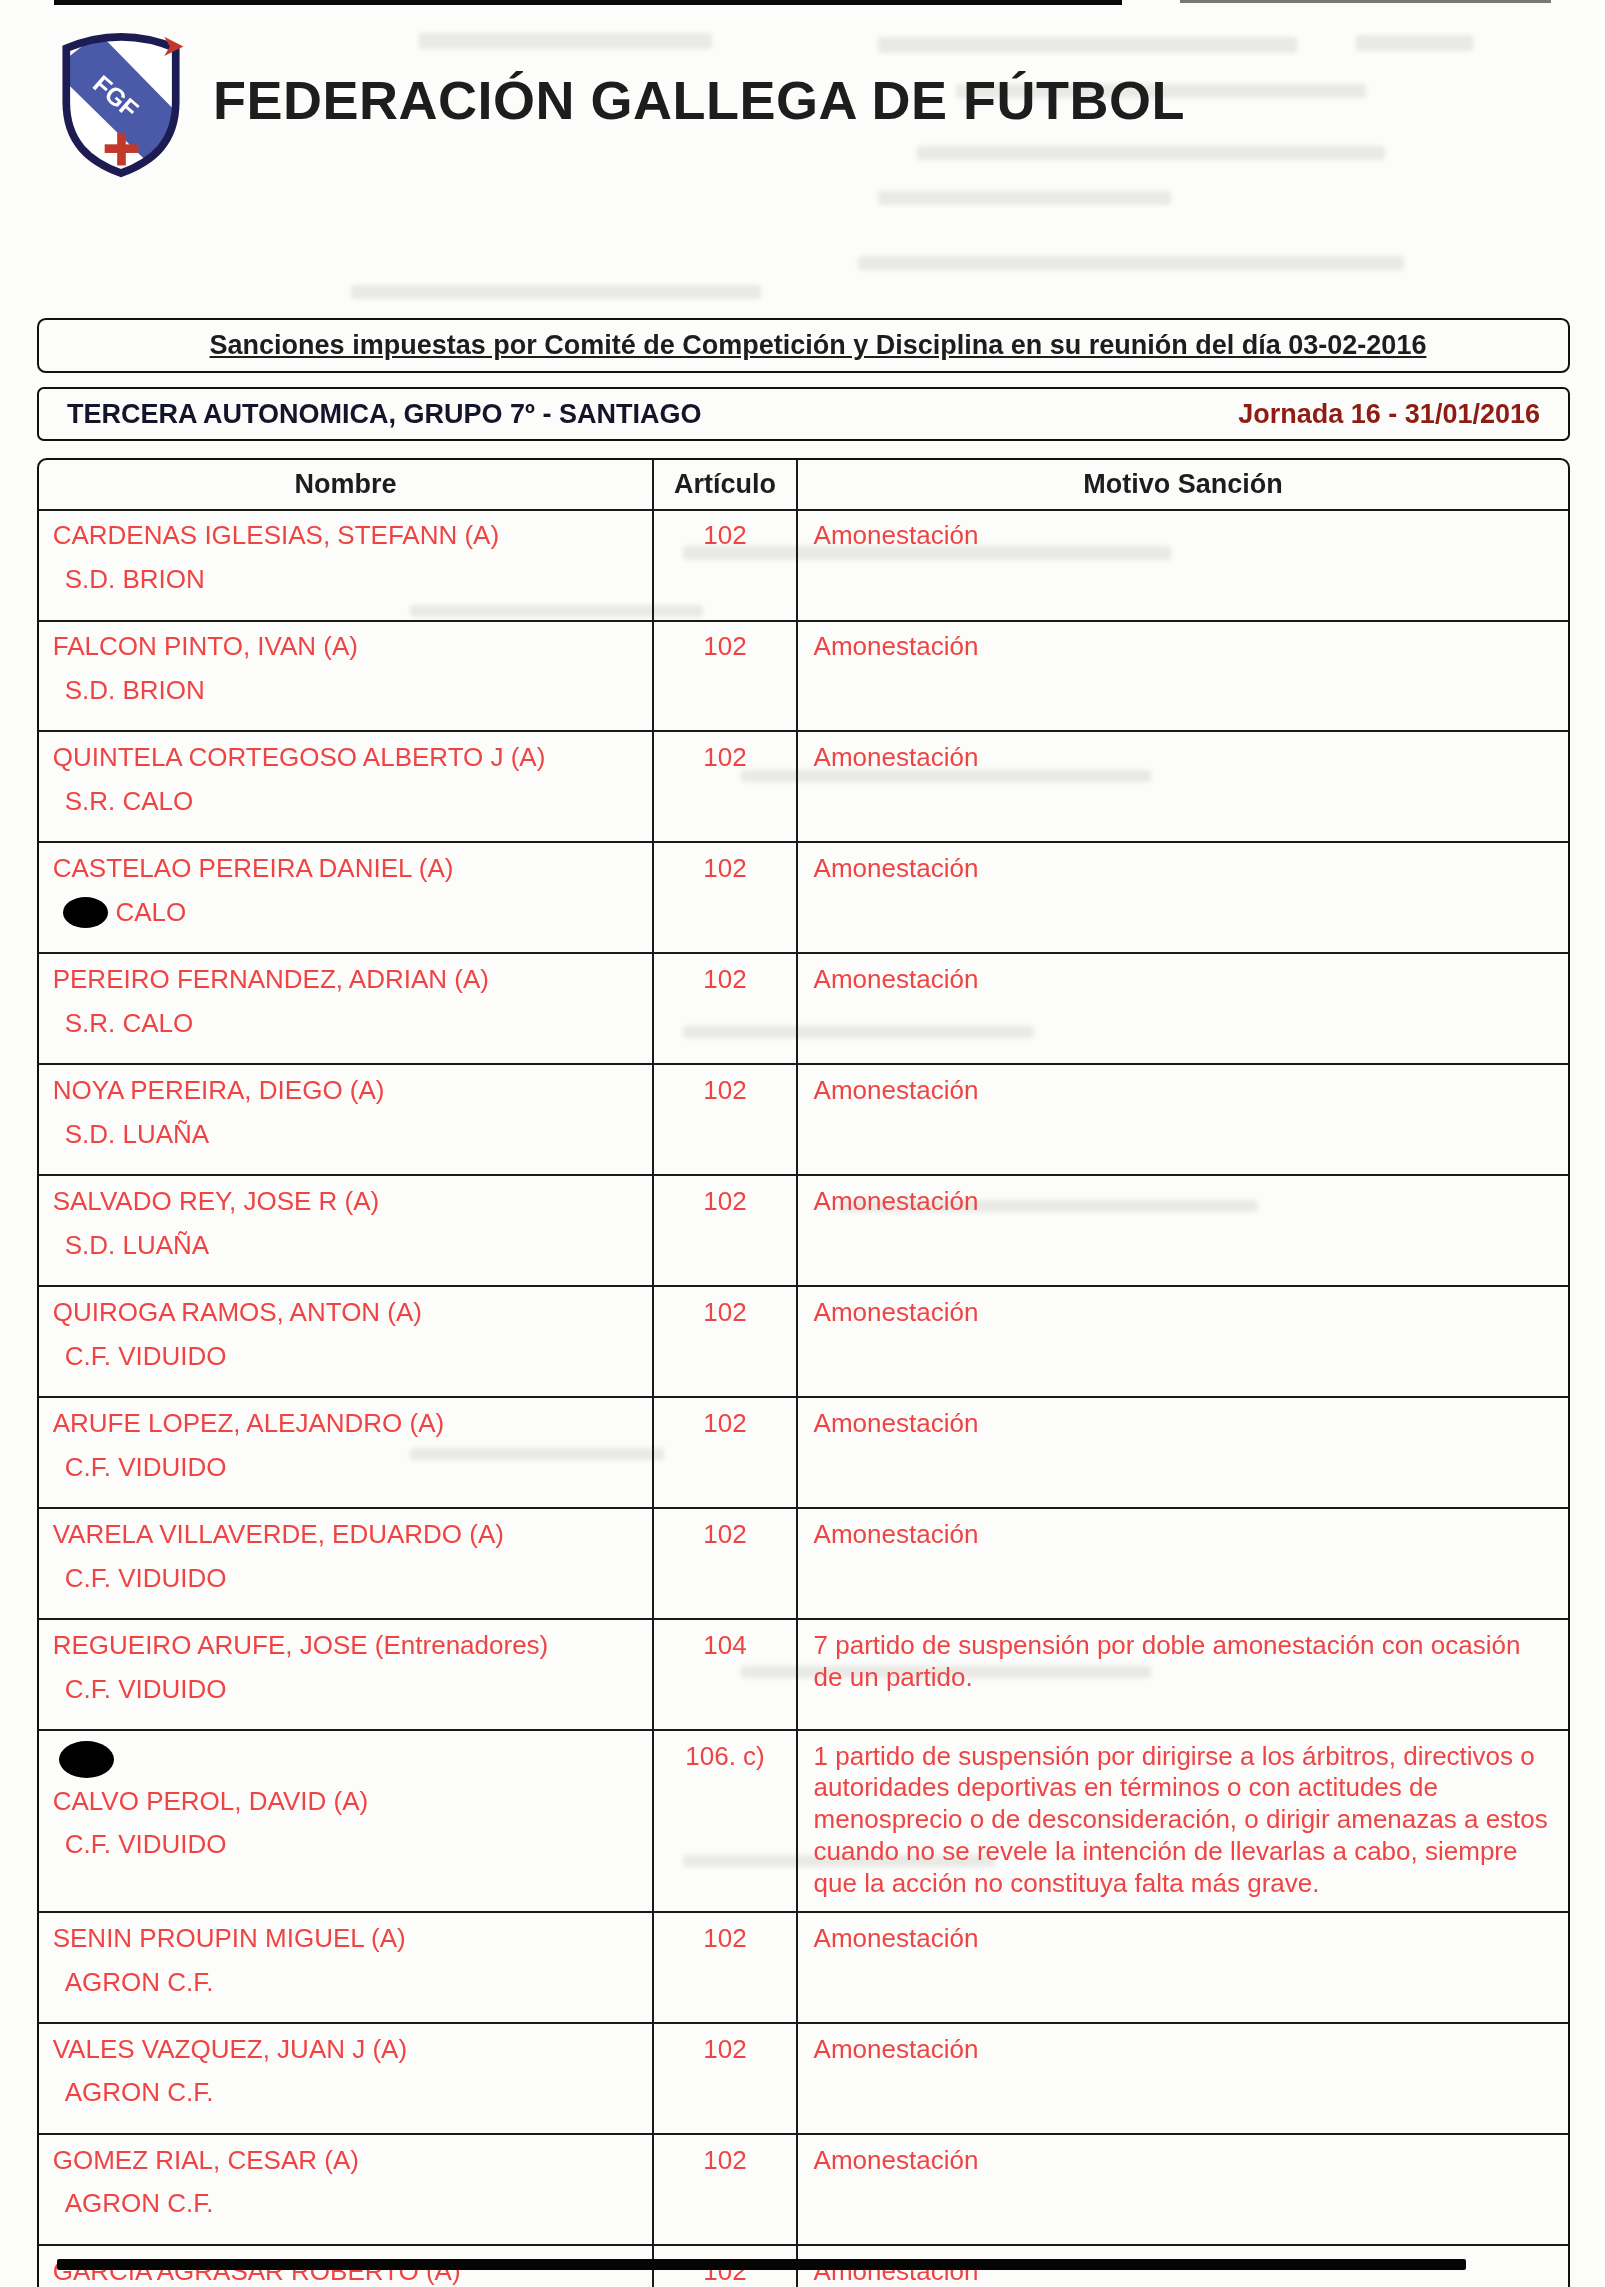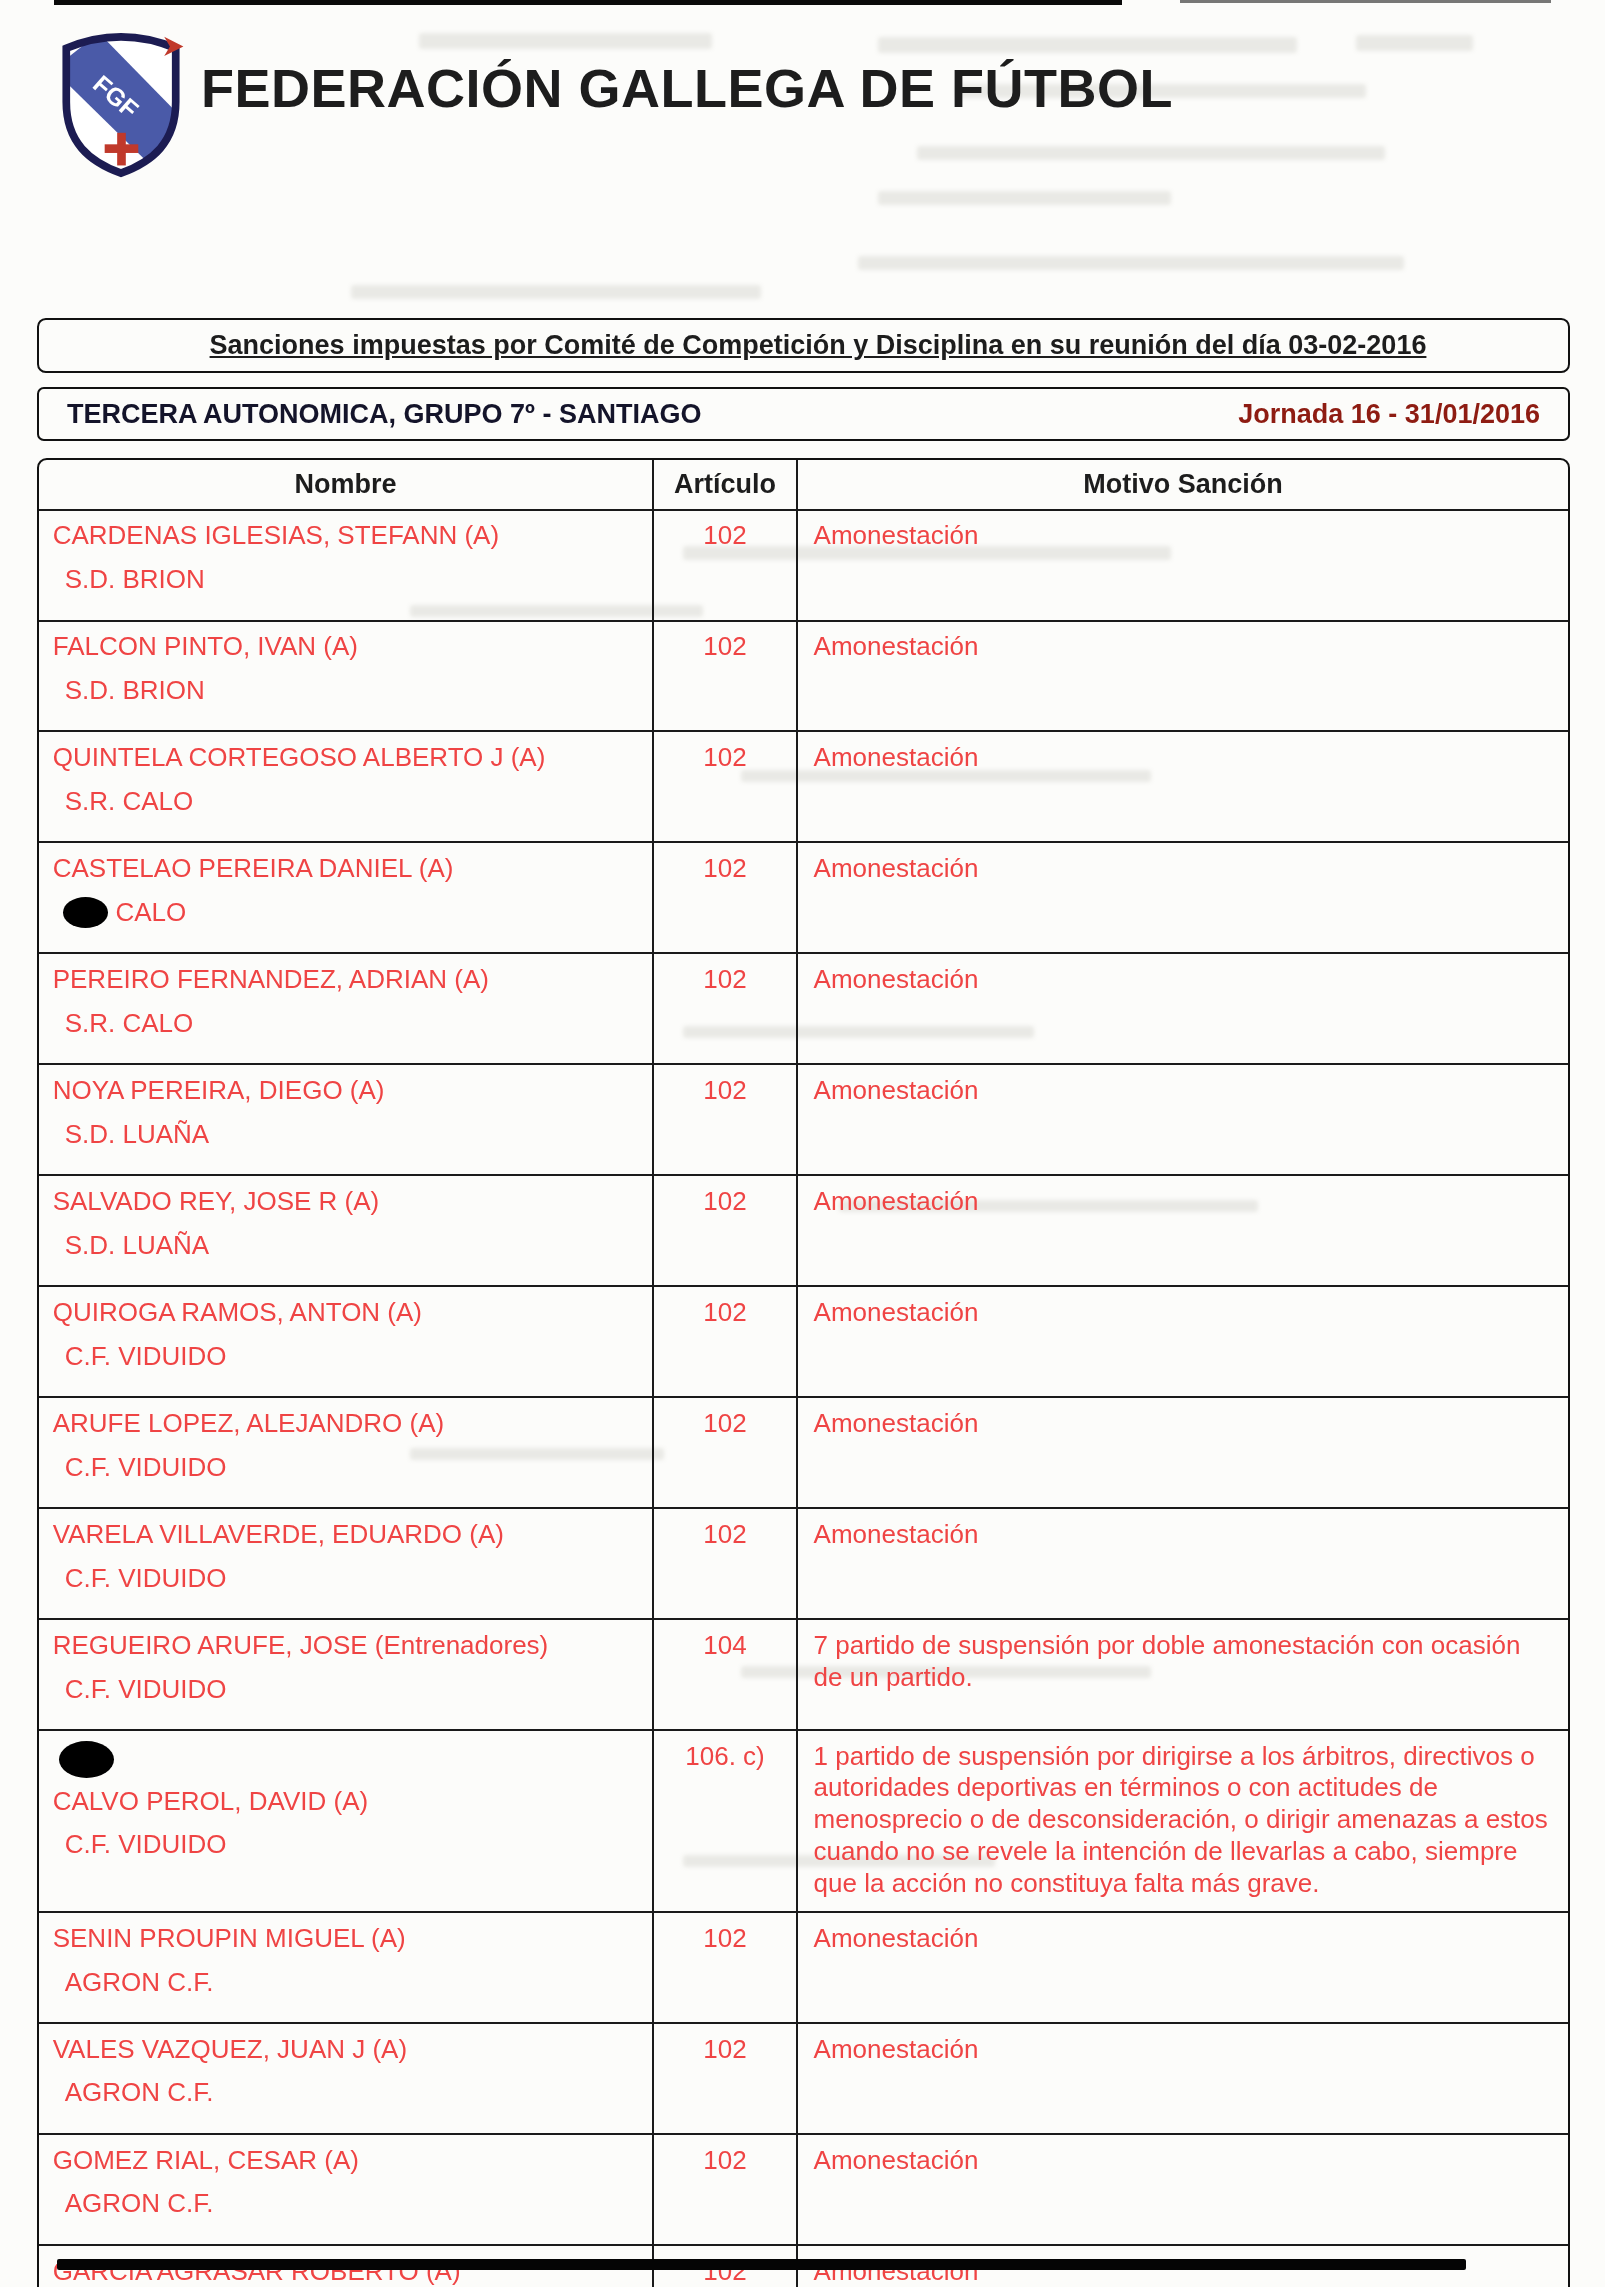--- a/index.html
+++ b/index.html
@@ -29,21 +29,21 @@
     border-radius: 2.9px;
     pointer-events: none;
   }
 
   .logo { position: absolute; left: 49px; top: 27px; }
 
   .title {
     position: absolute;
     left: 201px;
     top: 57px;
-    margin: 0;
+    margin: 12px;
     font-size: 54px;
     font-weight: 700;
     letter-spacing: 0.5px;
     color: var(--text-dark, #212121);
     white-space: nowrap;
   }
 
   .box1 {
     position: absolute;
     left: 37px; right: 35px; top: 318px;

